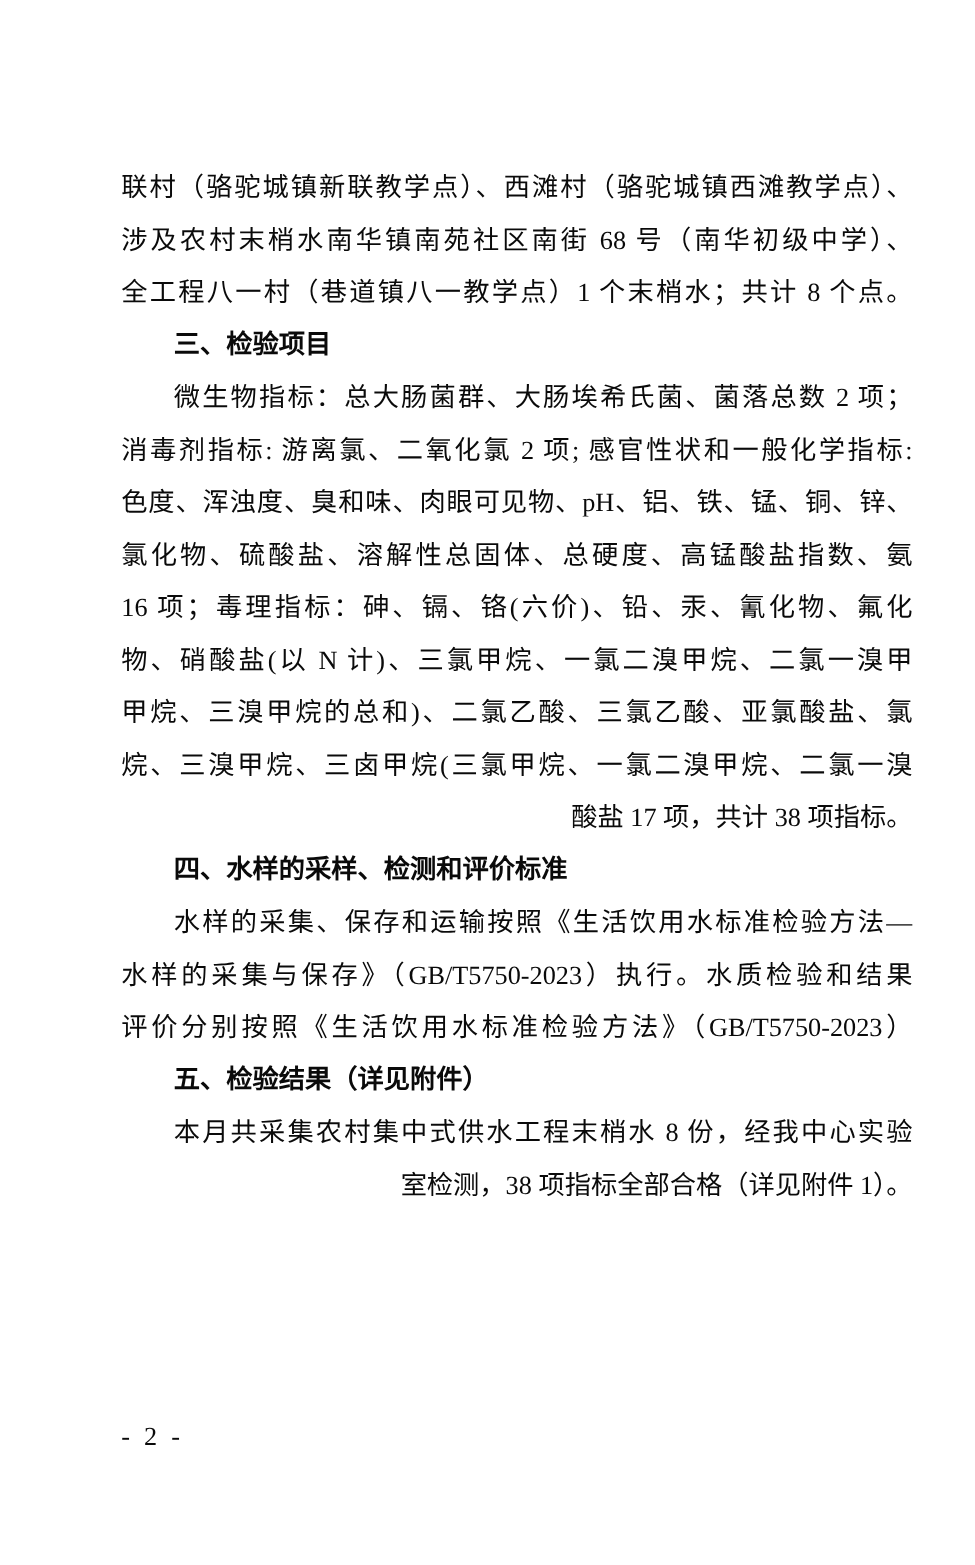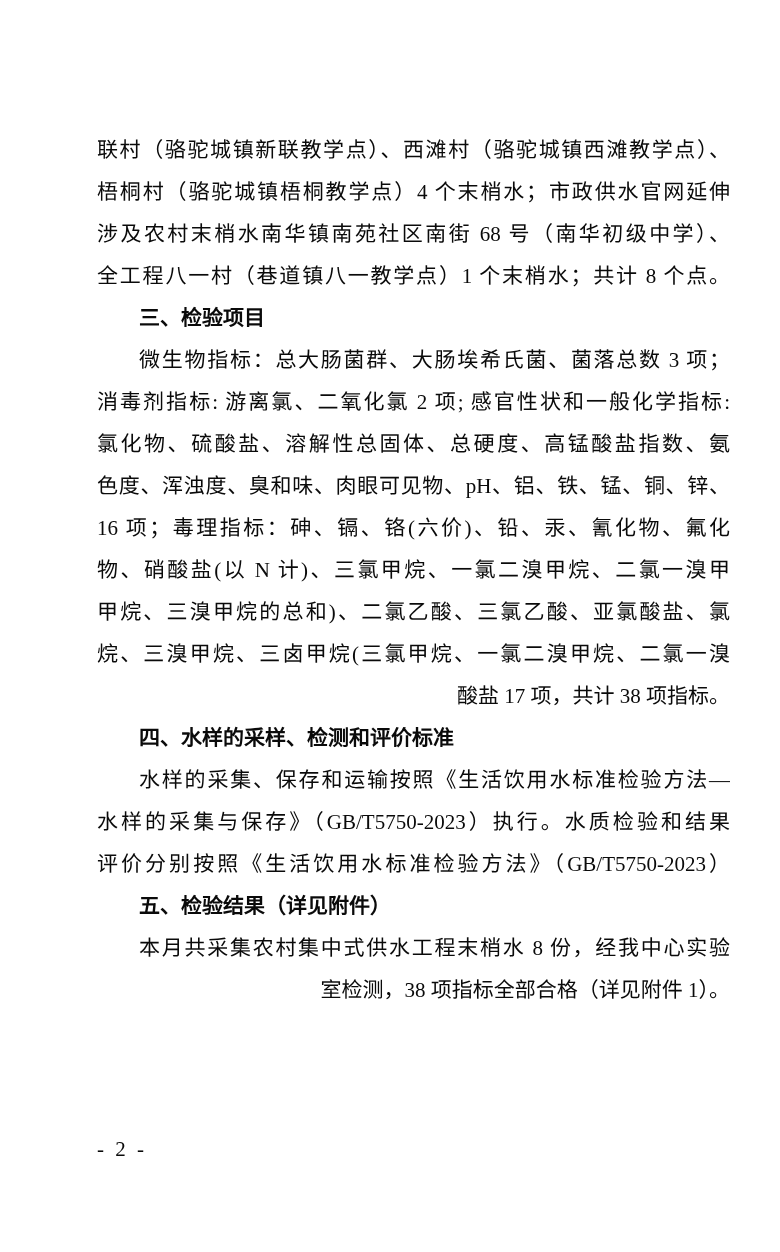--- a/index.html
+++ b/index.html
@@ -53,28 +53,27 @@
     letter-spacing: 3px;
     color: #0a0a0a;
   }
 </style>
 </head>
 <body>
 
 <div class="page">
   <div class="content">
     <div class="line j">联村（骆驼城镇新联教学点）、西滩村（骆驼城镇西滩教学点）、</div>
-    <div class="line j">梧桐村（骆驼城镇梧桐教学点）4 个末梢水；市政供水官网延伸</div>
     <div class="line j">涉及农村末梢水南华镇南苑社区南街 68 号（南华初级中学）、</div>
     <div class="line j">全工程八一村（巷道镇八一教学点）1 个末梢水；共计 8 个点。</div>
     <div class="line heading">三、检验项目</div>
-    <div class="line j indent">微生物指标：总大肠菌群、大肠埃希氏菌、菌落总数 3 项；</div>
+    <div class="line j indent">微生物指标：总大肠菌群、大肠埃希氏菌、菌落总数 2 项；</div>
     <div class="line j">消毒剂指标: 游离氯、二氧化氯 2 项; 感官性状和一般化学指标:</div>
+    <div class="line j">色度、浑浊度、臭和味、肉眼可见物、pH、铝、铁、锰、铜、锌、</div>
     <div class="line j">氯化物、硫酸盐、溶解性总固体、总硬度、高锰酸盐指数、氨</div>
-    <div class="line j">色度、浑浊度、臭和味、肉眼可见物、pH、铝、铁、锰、铜、锌、</div>
     <div class="line j">16 项；毒理指标：砷、镉、铬(六价)、铅、汞、氰化物、氟化</div>
     <div class="line j">物、硝酸盐(以 N 计)、三氯甲烷、一氯二溴甲烷、二氯一溴甲</div>
     <div class="line j">甲烷、三溴甲烷的总和)、二氯乙酸、三氯乙酸、亚氯酸盐、氯</div>
     <div class="line j">烷、三溴甲烷、三卤甲烷(三氯甲烷、一氯二溴甲烷、二氯一溴</div>
     <div class="line">酸盐 17 项，共计 38 项指标。</div>
     <div class="line heading">四、水样的采样、检测和评价标准</div>
     <div class="line j indent">水样的采集、保存和运输按照《生活饮用水标准检验方法—</div>
     <div class="line j">水样的采集与保存》（GB/T5750-2023）执行。水质检验和结果</div>
     <div class="line j">评价分别按照《生活饮用水标准检验方法》（GB/T5750-2023）</div>
     <div class="line heading">五、检验结果（详见附件）</div>

